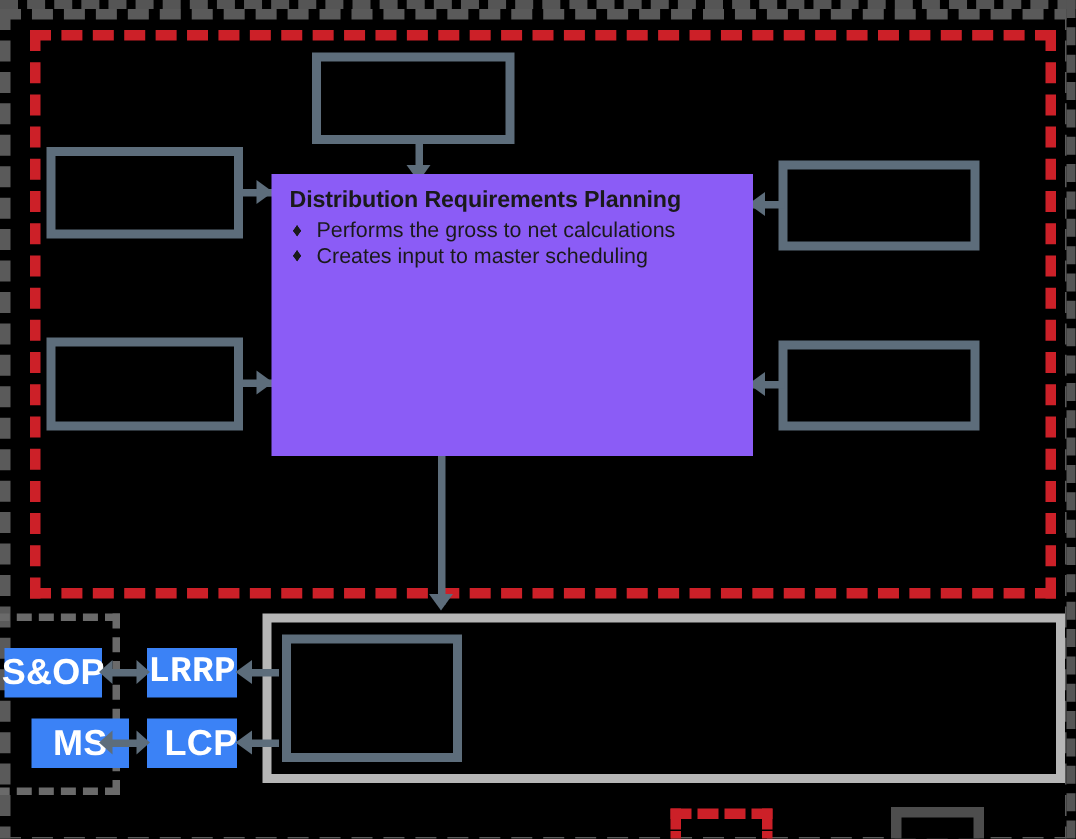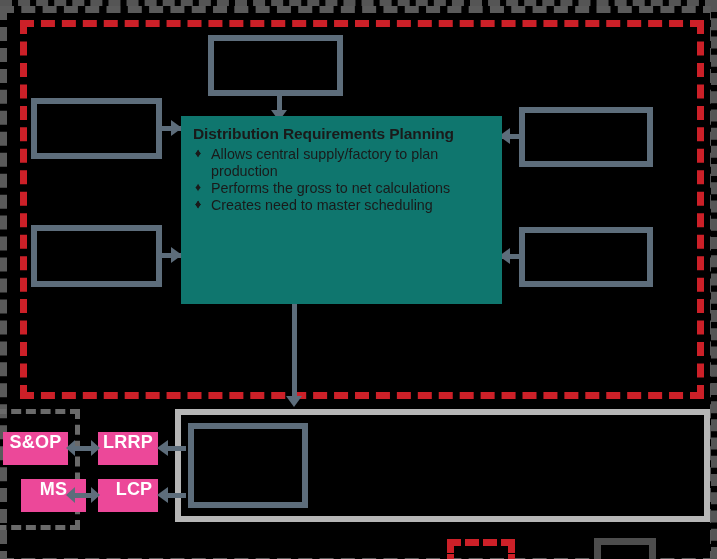--- a/index.html
+++ b/index.html
@@ -14,21 +14,21 @@
     border:7px dashed #5a5a5a;box-sizing:border-box;pointer-events:none;}
 
   
   .red-dash{position:absolute;border:7px dashed #cc2028;box-sizing:border-box;}
 
   
   .gbox{position:absolute;background:#000;border:6px solid #5d6d7b;
         box-sizing:border-box;}
 
   
-  .panel{position:absolute;background:#0f766e;box-sizing:border-box;
+  .panel{position:absolute;background:#8b5cf6;box-sizing:border-box;
          padding:9px 8px 8px 12px;color:#1a1a1a;}
   .panel h1{font-size:15.5px;font-weight:bold;margin:0 0 3px 0;
             line-height:1.15;letter-spacing:-0.1px;}
   .panel ul{margin:0;padding:0;list-style:none;}
   .panel li{font-size:14.3px;line-height:1.19;margin:0;
             padding-left:18px;position:relative;}
   .panel li .bul{position:absolute;left:2px;top:0px;font-size:12px;}
 
   
   .shaft-h{position:absolute;background:#5d6d7b;height:5px;}
@@ -45,22 +45,22 @@
   .dbl{position:absolute;height:16px;}
   .dbl .bar{position:absolute;top:6px;left:8px;right:8px;height:5px;background:#5d6d7b;}
   .dbl .hl{position:absolute;left:0;top:0;width:0;height:0;
     border-top:8px solid transparent;border-bottom:8px solid transparent;
     border-right:9px solid #5d6d7b;}
   .dbl .hr{position:absolute;right:0;top:0;width:0;height:0;
     border-top:8px solid transparent;border-bottom:8px solid transparent;
     border-left:9px solid #5d6d7b;}
 
   
-  .bbox{position:absolute;background:#ec4899;color:#fff;font-size:18px;
-        font-weight:bold;display:flex;align-items:flex-start;justify-content:center;
+  .bbox{position:absolute;background:#3b82f6;color:#fff;font-size:24px;
+        font-weight:bold;display:flex;align-items:center;justify-content:center;
         box-sizing:border-box;letter-spacing:0.2px;}
 
   
   .outer-light{position:absolute;border:6px solid #b6b6b6;background:#000;
                box-sizing:border-box;}
   .gray-dash-rect{position:absolute;border:5px dashed #6a6a6a;
                   box-sizing:border-box;background:transparent;}
   .darkbox{position:absolute;border:7px solid #4d4d4d;background:#000;
            box-sizing:border-box;}
 </style>
@@ -95,51 +95,50 @@
   <div class="head head-l" style="left:499px;top:242px;"></div>
 
   <div class="panel" style="left:181px;top:110px;width:321px;height:188px;">
     <h1>Distribution Requirements Planning</h1>
     <ul>
       <li>
         <span class="bul">♦</span>
       </li>
       <li>
         <span class="bul">♦</span>
-        <span>Allows central supply/factory to plan production</span>
       </li>
       <li>
         <span class="bul">♦</span>
         <span>Performs the gross to net calculations</span>
       </li>
       <li>
         <span class="bul">♦</span>
       </li>
       <li>
         <span class="bul">♦</span>
       </li>
       <li>
         <span class="bul">♦</span>
-        <span>Creates need to master scheduling</span>
+        <span>Creates input to master scheduling</span>
       </li>
     </ul>
   </div>
 
   <div class="shaft-v" style="left:292px;top:298px;height:99px;"></div>
   <div class="head head-d" style="left:286px;top:390px;"></div>
 
   <div class="gray-dash-rect" style="left:-180px;top:403px;width:260px;height:121px;"></div>
 
   <div class="outer-light" style="left:175px;top:403px;width:535px;height:113px;"></div>
   <div class="gbox" style="left:188px;top:417px;width:120px;height:85px;"></div>
 
   <div class="bbox" style="left:3px;top:426px;width:65px;height:33px;">
     <span>S&amp;OP</span>
   </div>
-  <div class="bbox" style="left:98px;top:426px;width:60px;height:33px;">
+  <div class="bbox" style="left:98px;top:426px;width:60px;height:33px;font-family:Liberation Mono, monospace;">
     <span>LRRP</span>
   </div>
   <div class="bbox" style="left:21px;top:473px;width:65px;height:33px;">
     <span>MS</span>
   </div>
   <div class="bbox" style="left:98px;top:473px;width:60px;height:33px;padding-left:12px;">
     <span>LCP</span>
   </div>
 
   <div class="dbl" style="left:66px;top:434px;width:34px;">

